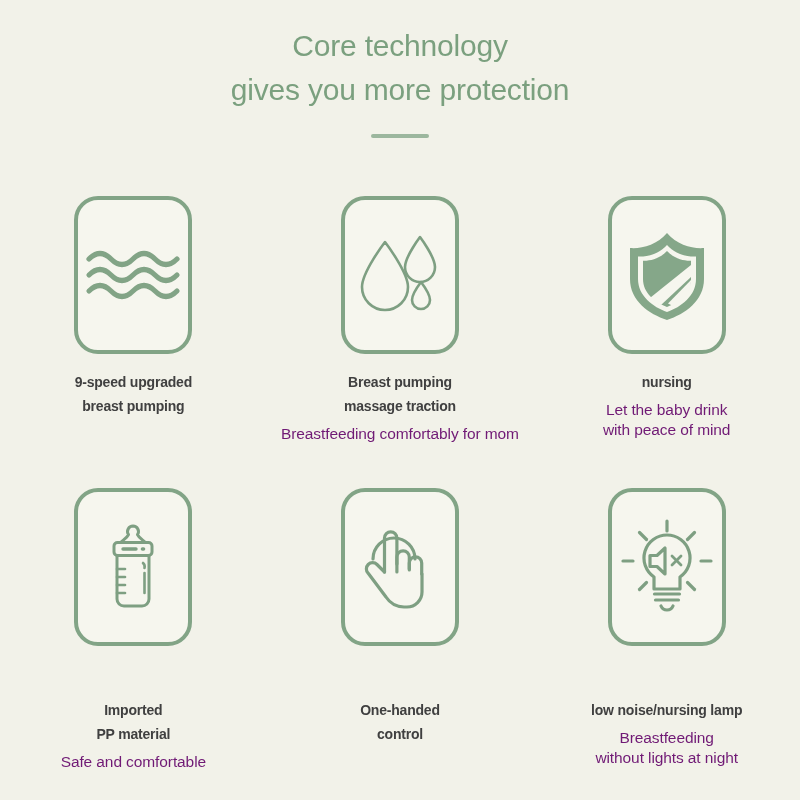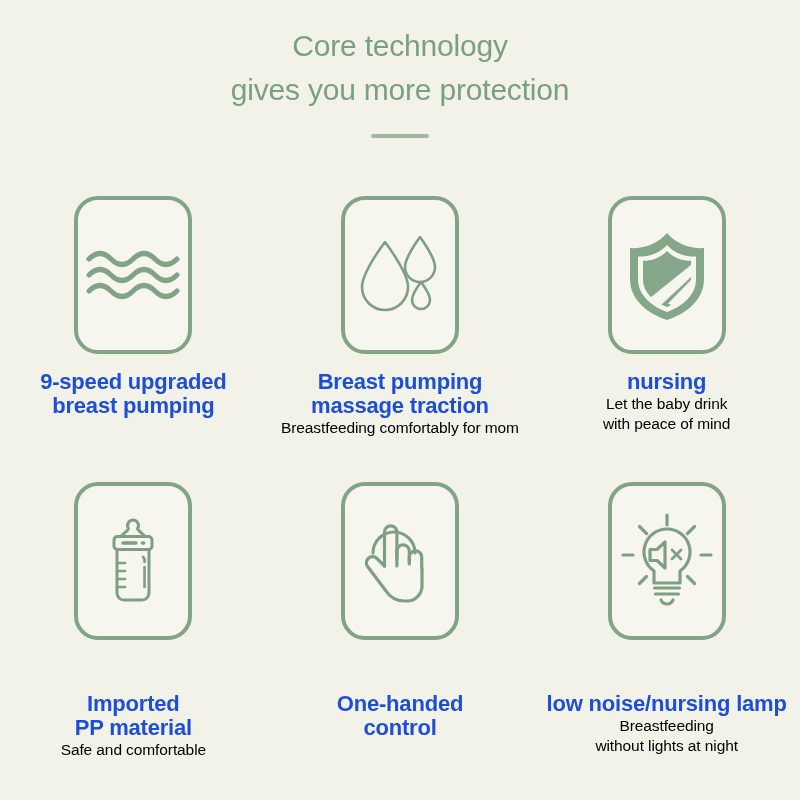--- a/index.html
+++ b/index.html
@@ -75,30 +75,31 @@
     justify-content: center;
     box-sizing: border-box;
   }
 
   .feature-text {
     margin-top: 16px;
     text-align: center;
     width: 250px;
   }
   .feature-title {
-    color: #1d4ed8;
+    color: #404040;
     font-weight: bold;
-    font-size: 22px;
+    font-size: 14px;
     line-height: 24px;
     letter-spacing: -0.2px;
   }
   .feature-caption {
-    color: #000000;
+    color: #701a75;
     font-size: 15.5px;
     line-height: 20px;
+    margin-top: 6px;
     letter-spacing: -0.1px;
   }
 
   .grid-row-2 {
     margin-top: 44px;
     gap: 36px;
   }
 
   svg { display: block; }
 </style>

